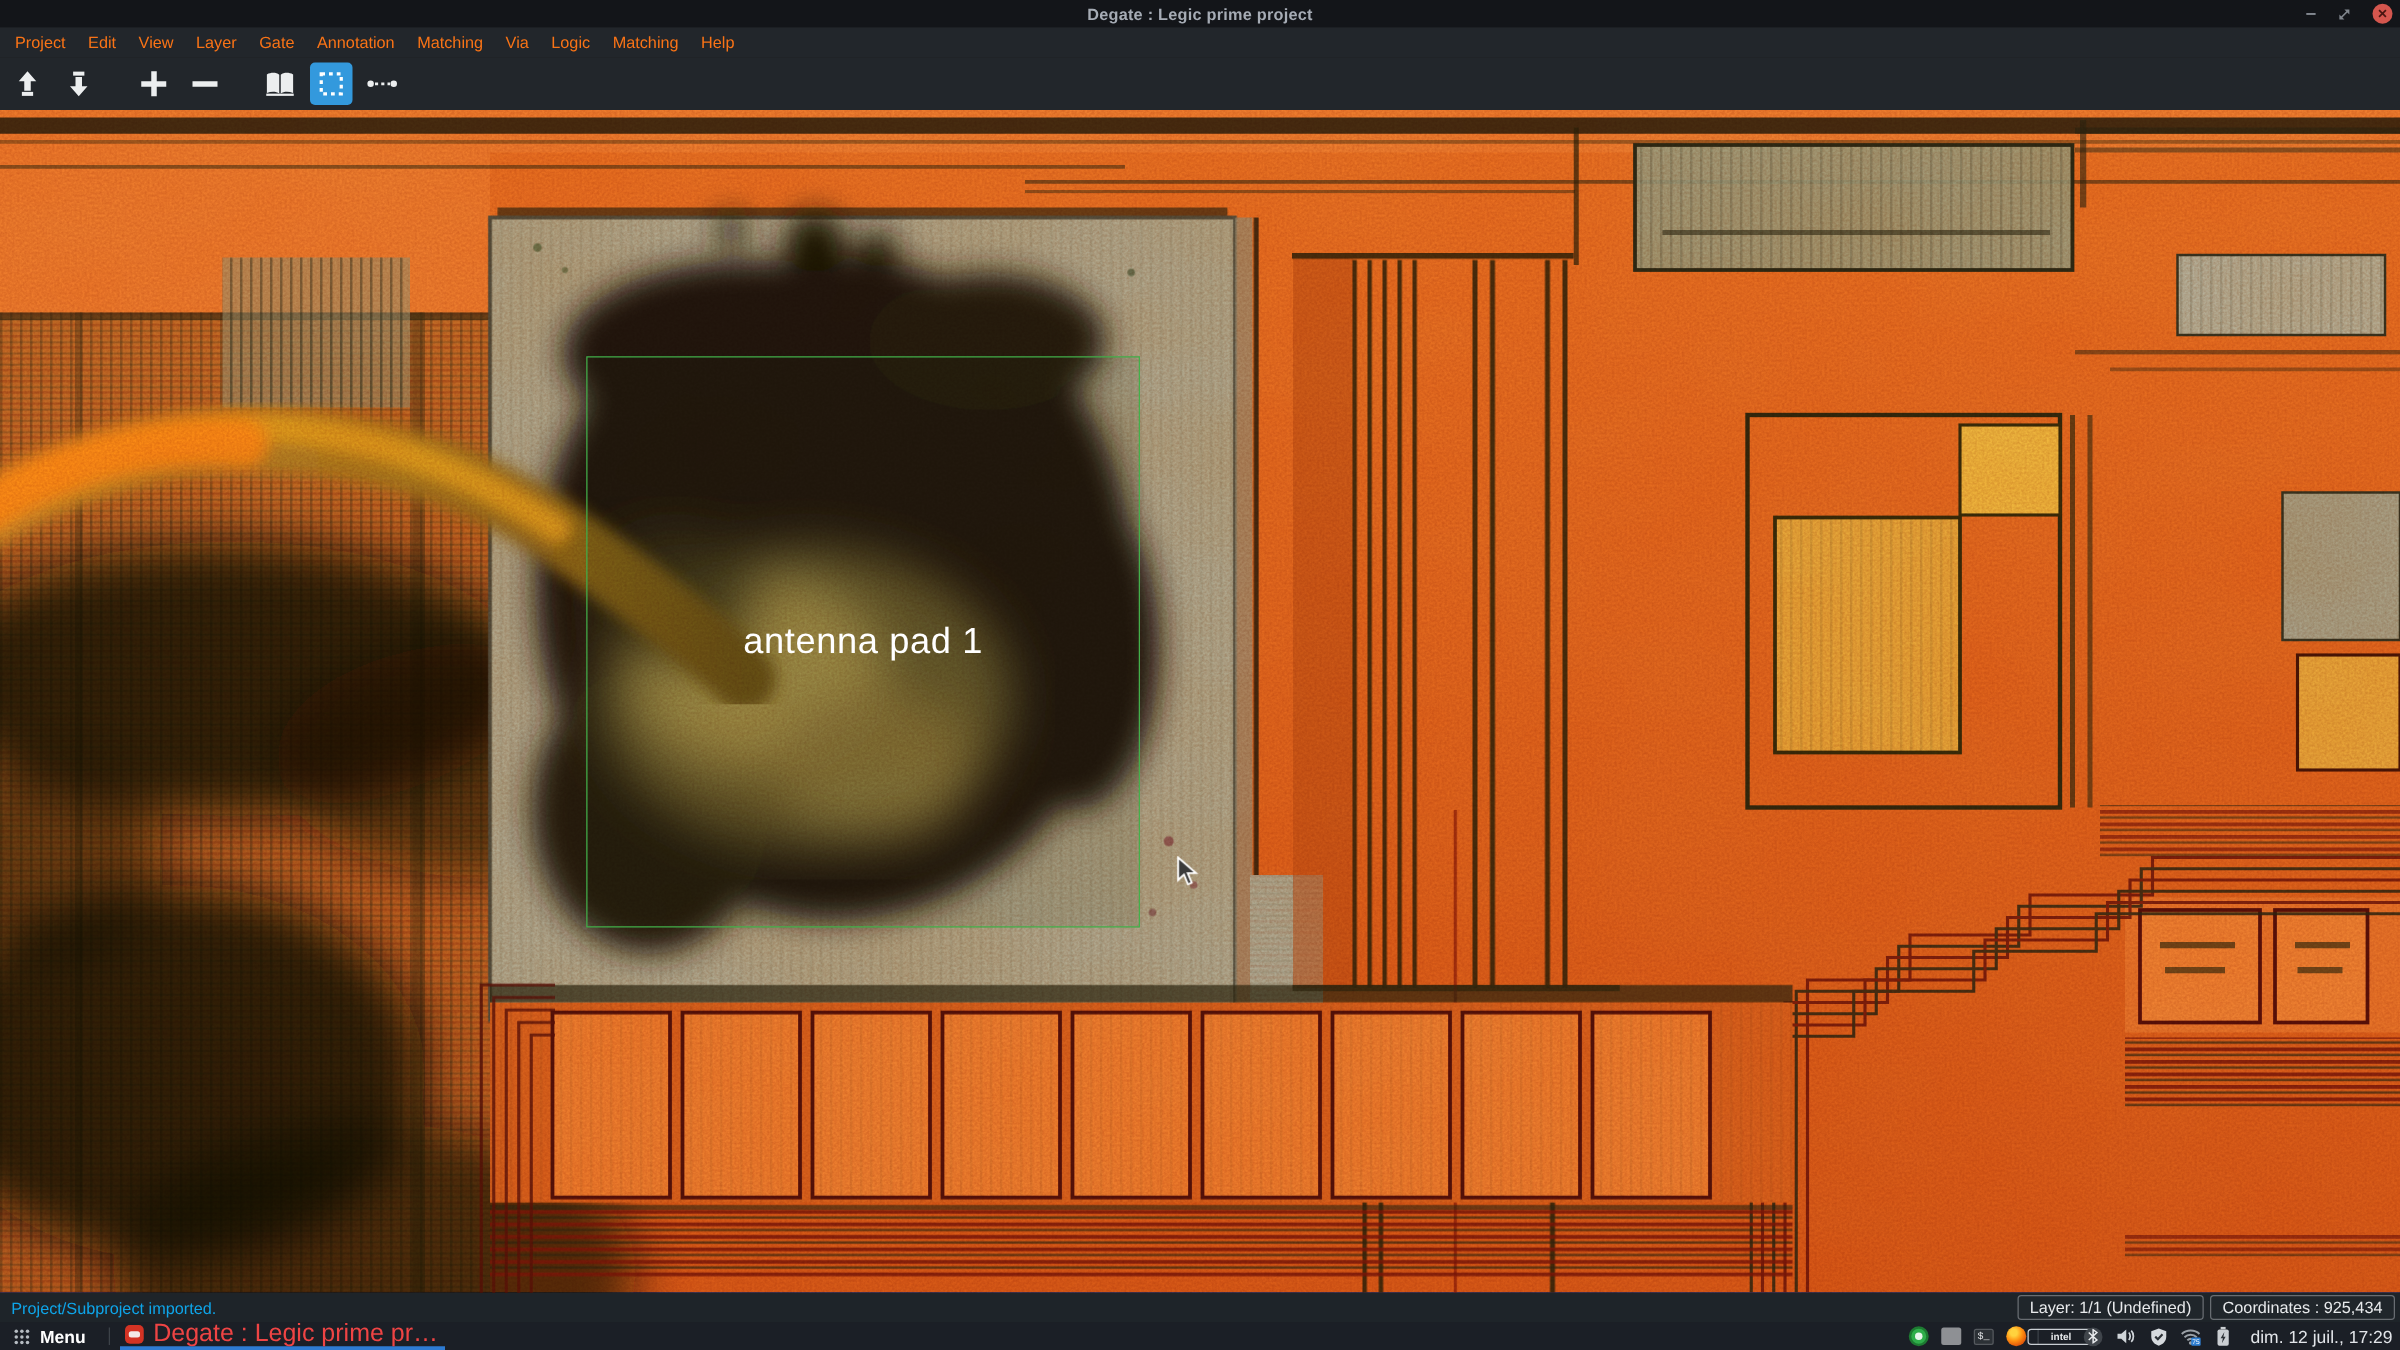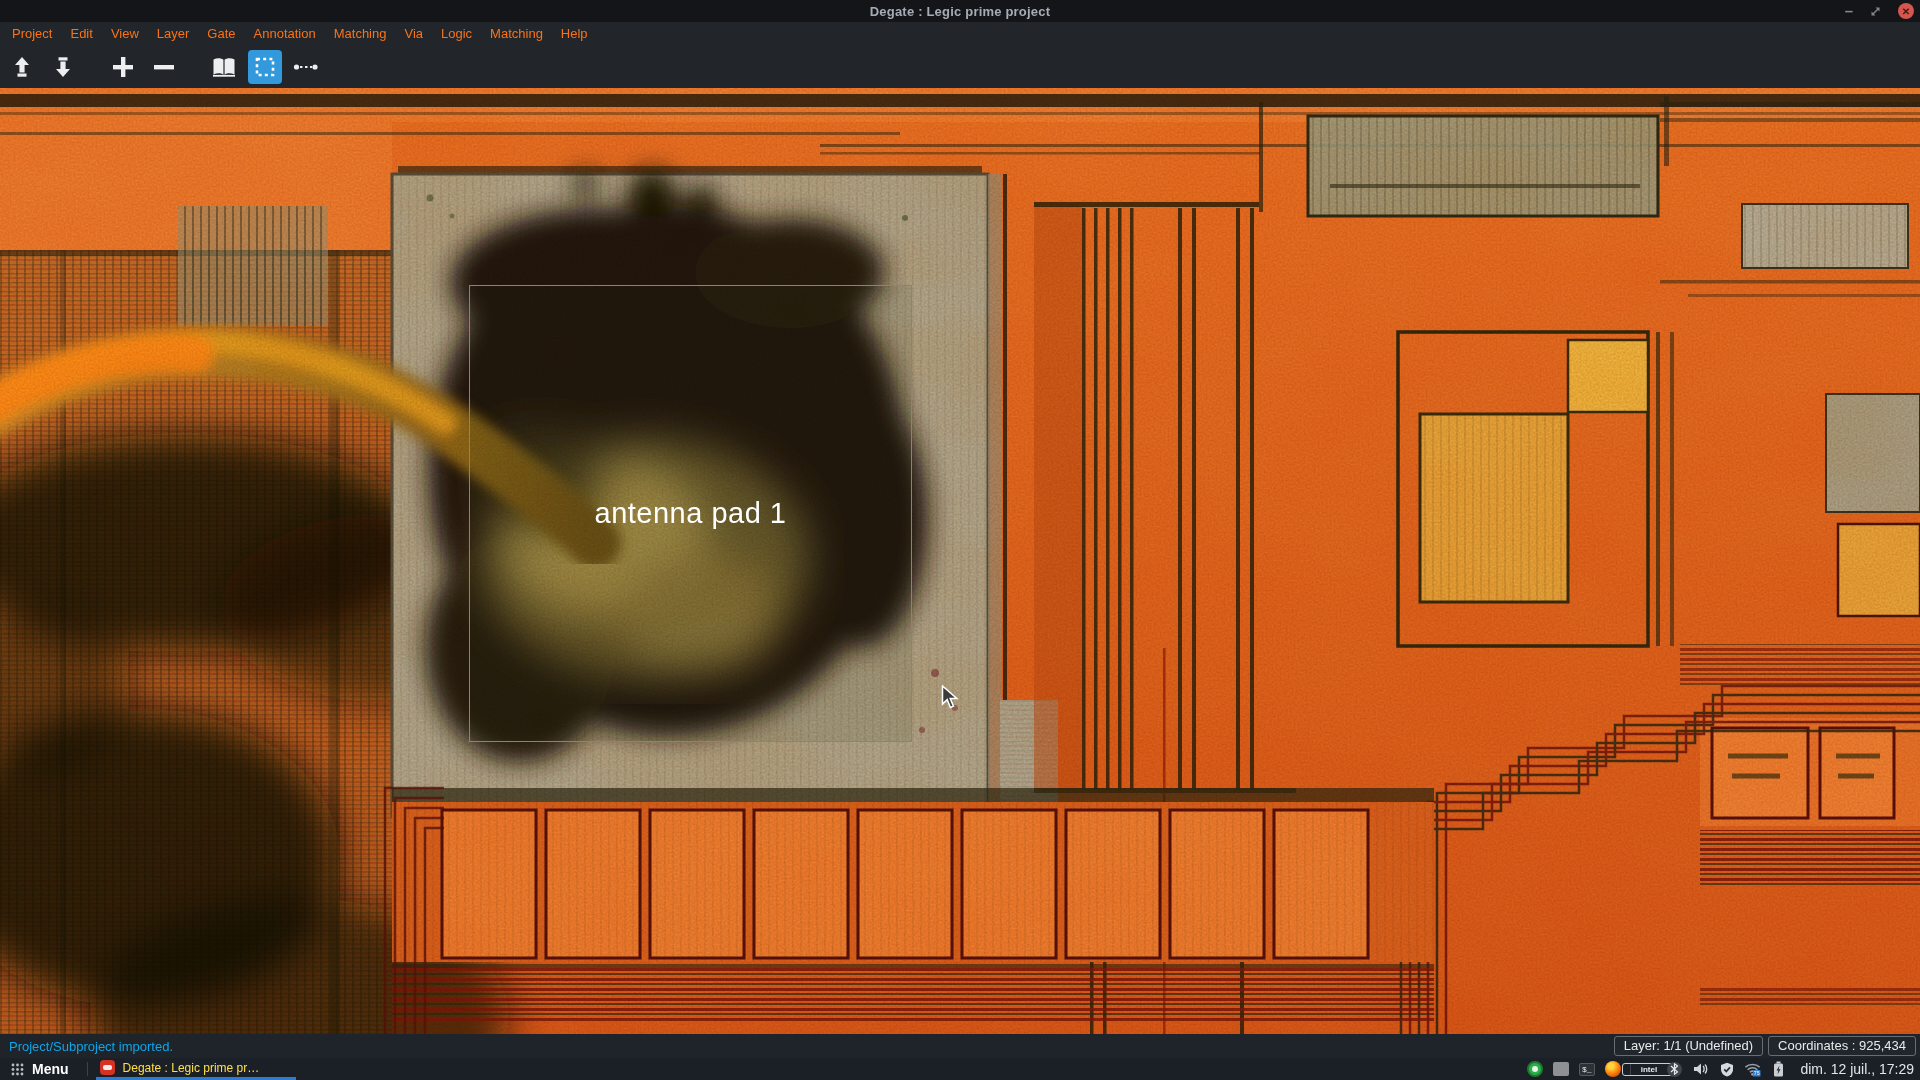--- a/index.html
+++ b/index.html
@@ -51,21 +51,21 @@
   .taskbar { position:absolute; left:0; top:1058px; width:1920px; height:22px; background:#1b1f26;
              display:flex; align-items:center; padding:0 6px; }
   .launcher { display:flex; align-items:center; justify-content:center; width:22px; height:22px; }
   .menu-label { color:#ffffff; font-weight:bold; font-size:14px; margin:0 10px 0 4px; }
   .tb-sep { width:1px; height:14px; background:#3c4248; margin:0 8px; }
   .task-btn { display:flex; align-items:center; gap:8px; height:22px; padding:0 6px 0 4px;
               border-bottom:3px solid #2e7bd2; min-width:200px; }
   .task-icon { width:15px; height:15px; border-radius:4px; background:#d43324;
                display:flex; align-items:center; justify-content:center; }
   .task-icon i { display:block; width:9px; height:5px; border-radius:2px; background:#f4e9e7; }
-  .task-title { color:#fde047; font-size:12px; white-space:nowrap; }
+  .task-title { color:#ef4444; font-size:20px; white-space:nowrap; }
   .tray { margin-left:auto; display:flex; align-items:center; gap:9px; }
   .tray-icon { width:17px; height:17px; display:flex; align-items:center; justify-content:center; }
   .tray-sep { width:1px; height:13px; background:#3c4248; }
   .icon-shot { width:16px; height:16px; border-radius:50%; background:#2fae4a; border:2px solid #1d7a31;
                display:flex; align-items:center; justify-content:center; }
   .icon-shot i { width:6px; height:6px; border-radius:50%; background:#e9f5ec; display:block; }
   .icon-archive { width:16px; height:14px; border-radius:2px; overflow:hidden; background:#8e9094; }
   .icon-archive .top { height:5px; background:linear-gradient(90deg,#2f9e4f 0 33%,#2f7fd2 33% 66%,#e8c32a 66%); }
   .icon-archive .slot { width:8px; height:3px; background:#d6d8da; border-radius:1px; margin:3px auto 0; }
   .icon-term { width:16px; height:13px; background:#2c3136; border:1px solid #55595e; border-radius:2px;

